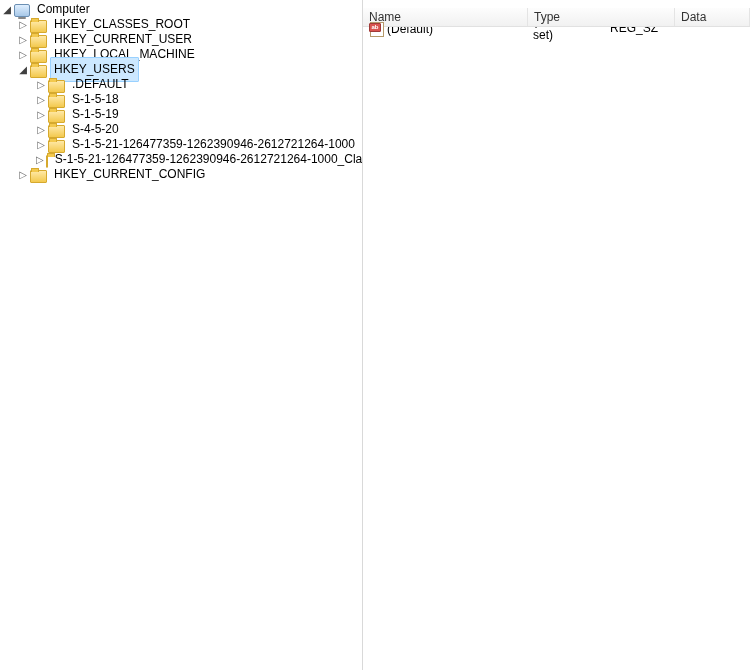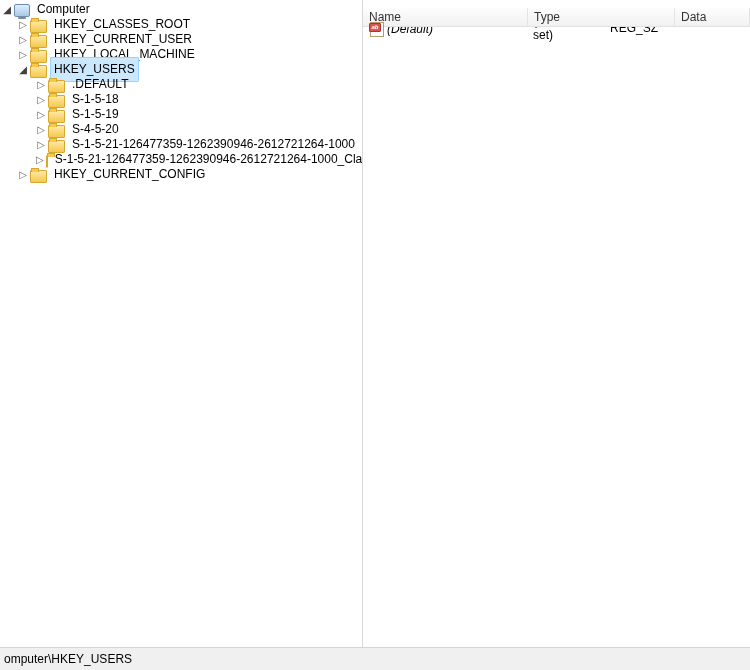--- a/index.html
+++ b/index.html
@@ -135,23 +135,20 @@
       </div>
     </div>
     <div class="list-pane">
       <div class="list-header">
         <div class="col-head col-name">Name</div>
         <div class="col-head col-type">Type</div>
         <div class="col-head col-data">Data</div>
       </div>
       <div id="list-body">
           <div class="list-row">
-            <div class="cell col-name" style="width: 152px; font-style: italic;"><span class="val-icon"><span class="sheet"></span><span class="ab">ab</span></span><span>(Default)</span></div>
+            <div class="cell col-name" style="width: 152px;"><span class="val-icon"><span class="sheet"></span><span class="ab">ab</span></span><span>(Default)</span></div>
             <div class="cell col-data">(value not set)</div>
             <div class="cell col-type" style="width: 134px;">REG_SZ</div>
           </div>
         </div>
     </div>
   </div>
-  <div class="status-bar">
-    <span>omputer\HKEY_USERS</span>
-  </div>
 </div>
 
 </body></html>

